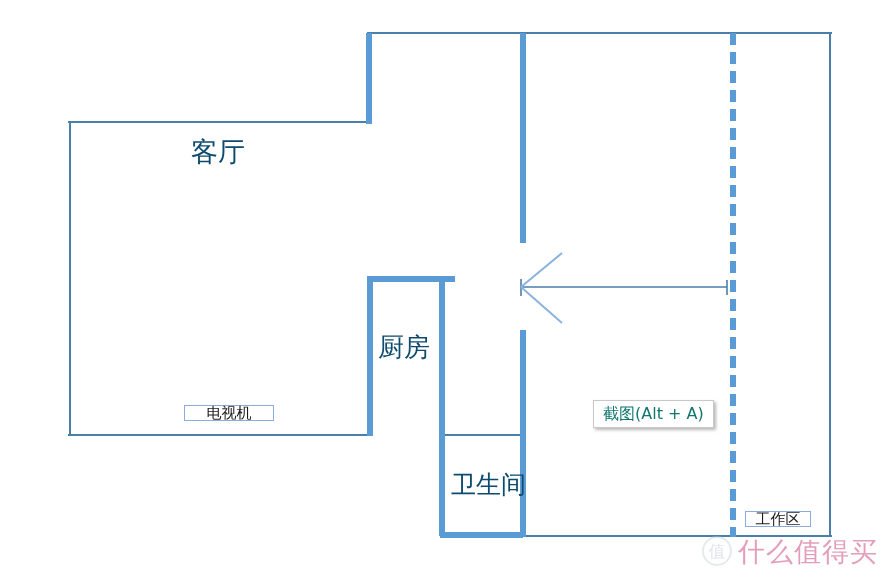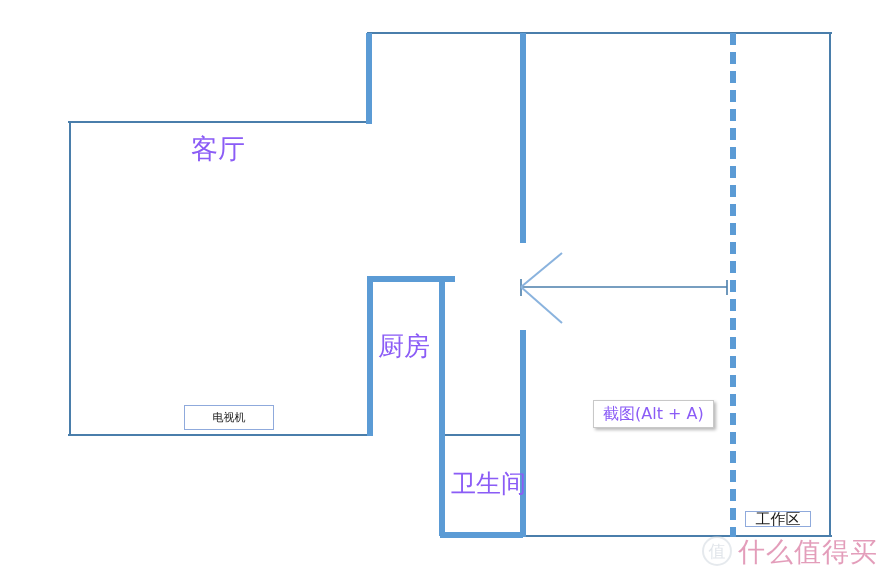--- a/index.html
+++ b/index.html
@@ -23,22 +23,22 @@
     left: 0;
     top: 0;
     width: 886px;
     height: 581px;
     display: block;
   }
 
   
   .room-label {
     position: absolute;
-    color: #8b5cf6;
-    font-family: Liberation Mono, monospace;
+    color: #0c4a6e;
+    font-family: Liberation Serif, serif;
     white-space: nowrap;
     line-height: 1;
     text-rendering: geometricPrecision;
   }
   #label-living {
     left: 191px;
     top: 139px;
     font-size: 27px;
   }
   #label-kitchen {
@@ -64,22 +64,22 @@
     box-sizing: border-box;
     display: flex;
     align-items: center;
     justify-content: center;
     line-height: 1;
   }
   #label-tv {
     left: 184px;
     top: 405px;
     width: 90px;
-    height: 25px;
-    font-size: 11px;
+    height: 16px;
+    font-size: 15px;
   }
   #label-workzone {
     left: 745px;
     top: 511px;
     width: 66px;
     height: 16px;
     font-size: 15px;
   }
 
   
@@ -88,21 +88,21 @@
     left: 593px;
     top: 400px;
     height: 28px;
     padding: 0 9px;
     box-sizing: border-box;
     display: flex;
     align-items: center;
     background: #ffffff;
     border: 1px solid #c8c8c8;
     box-shadow: 2px 2px 3px rgba(0,0,0,0.28);
-    color: #8b5cf6;
+    color: #0f766e;
     font-family: "DejaVu Sans", "Liberation Sans", sans-serif;
     font-size: 16px;
     white-space: nowrap;
     line-height: 1;
     text-align: right;
   }
 
   
   #watermark {
     position: absolute;

